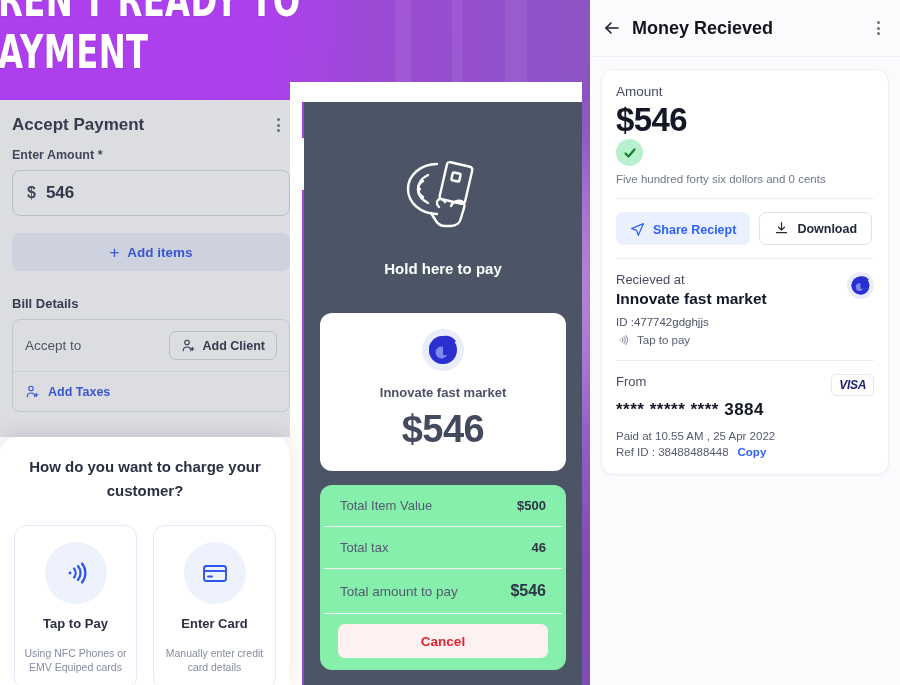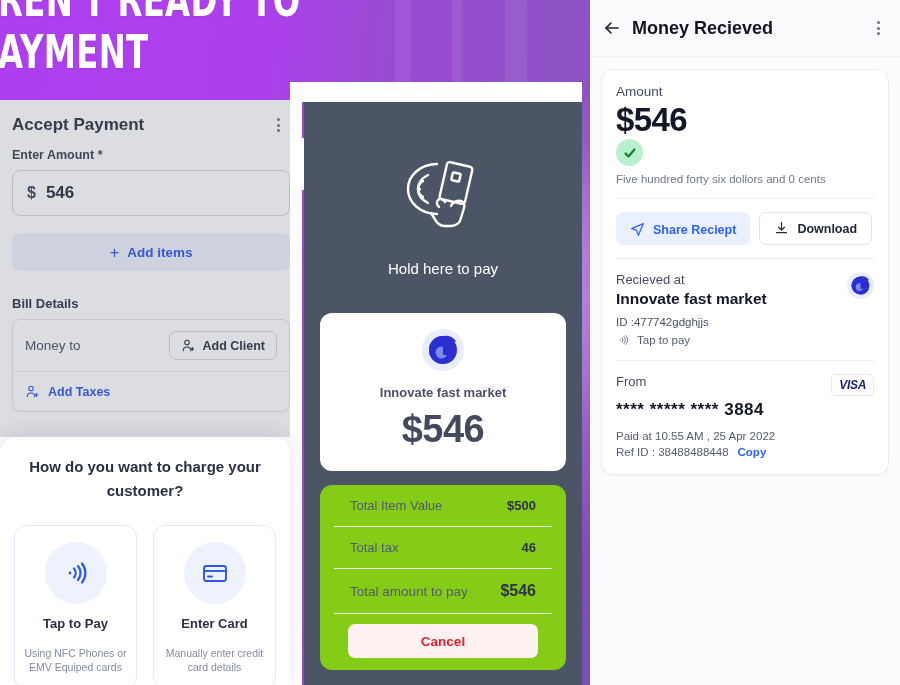--- a/index.html
+++ b/index.html
@@ -134,31 +134,31 @@
   .choice-s { font-size: 10.5px; color: #868ca1; line-height: 14px; margin-top: 15px; }
 
   
   .phone {
     position: absolute; left: 304px; top: 102px; width: 278px; height: 583px;
     background: #4c5565; z-index: 8; overflow: hidden;
   }
   .phone-top { padding: 56px 0 0; text-align: center; }
   .nfc-wrap { display: flex; justify-content: center; }
   .hold-txt {
-    margin-top: 18px; color: #ffffff; font-size: 15px; font-weight: 400;
+    margin-top: 18px; color: #ffffff; font-size: 15px; font-weight: 700;
   }
   .mcard {
     margin: 36px 16px 0; background: #ffffff; border-radius: 12px;
     padding: 16px 0 20px; text-align: center;
   }
   .mlogo { margin: 0 auto 10px; }
   .mname { font-size: 13px; font-weight: 700; color: #4c5265; }
   .mamt { font-size: 38px; font-weight: 700; color: #434a5e; margin-top: 8px; letter-spacing: -.5px; }
   .tcard {
-    margin: 14px 16px 0; background: #84cc16; border-radius: 12px; padding: 0 14px 12px;
+    margin: 14px 16px 0; background: #86efac; border-radius: 12px; padding: 0 4px 12px;
   }
   .trow {
     display: flex; align-items: center; justify-content: space-between;
     padding: 13px 16px; border-bottom: 1px solid #f0f1f6;
   }
   .tk { font-size: 13px; color: #535a70; }
   .tv { font-size: 13px; font-weight: 700; color: #2d3446; }
   .trow.big .tk { font-size: 13.5px; }
   .trow.big .tv { font-size: 16px; font-weight: 700; }
   .cancel {
@@ -260,21 +260,21 @@
 
       <div class="add-items">
         <span class="plus">+</span>
         <span>Add items</span>
       </div>
 
       <div class="bill-title">Bill Details</div>
 
       <div class="bill-card">
         <div class="bill-row">
-          <span class="bill-k">Money to</span>
+          <span class="bill-k">Accept to</span>
           <span class="add-client">
             <svg class="ic" viewBox="0 0 20 20" fill="none" stroke="#2b3043" stroke-width="1.5">
               <circle cx="8" cy="6" r="3"></circle>
               <path d="M3 17c0-3 2.2-5 5-5s5 2 5 5" stroke-linecap="round"></path>
               <path d="M15 12.5v4M13 14.5h4" stroke-linecap="round"></path>
             </svg>
             <span>Add Client</span>
           </span>
         </div>
         <div class="add-taxes">

